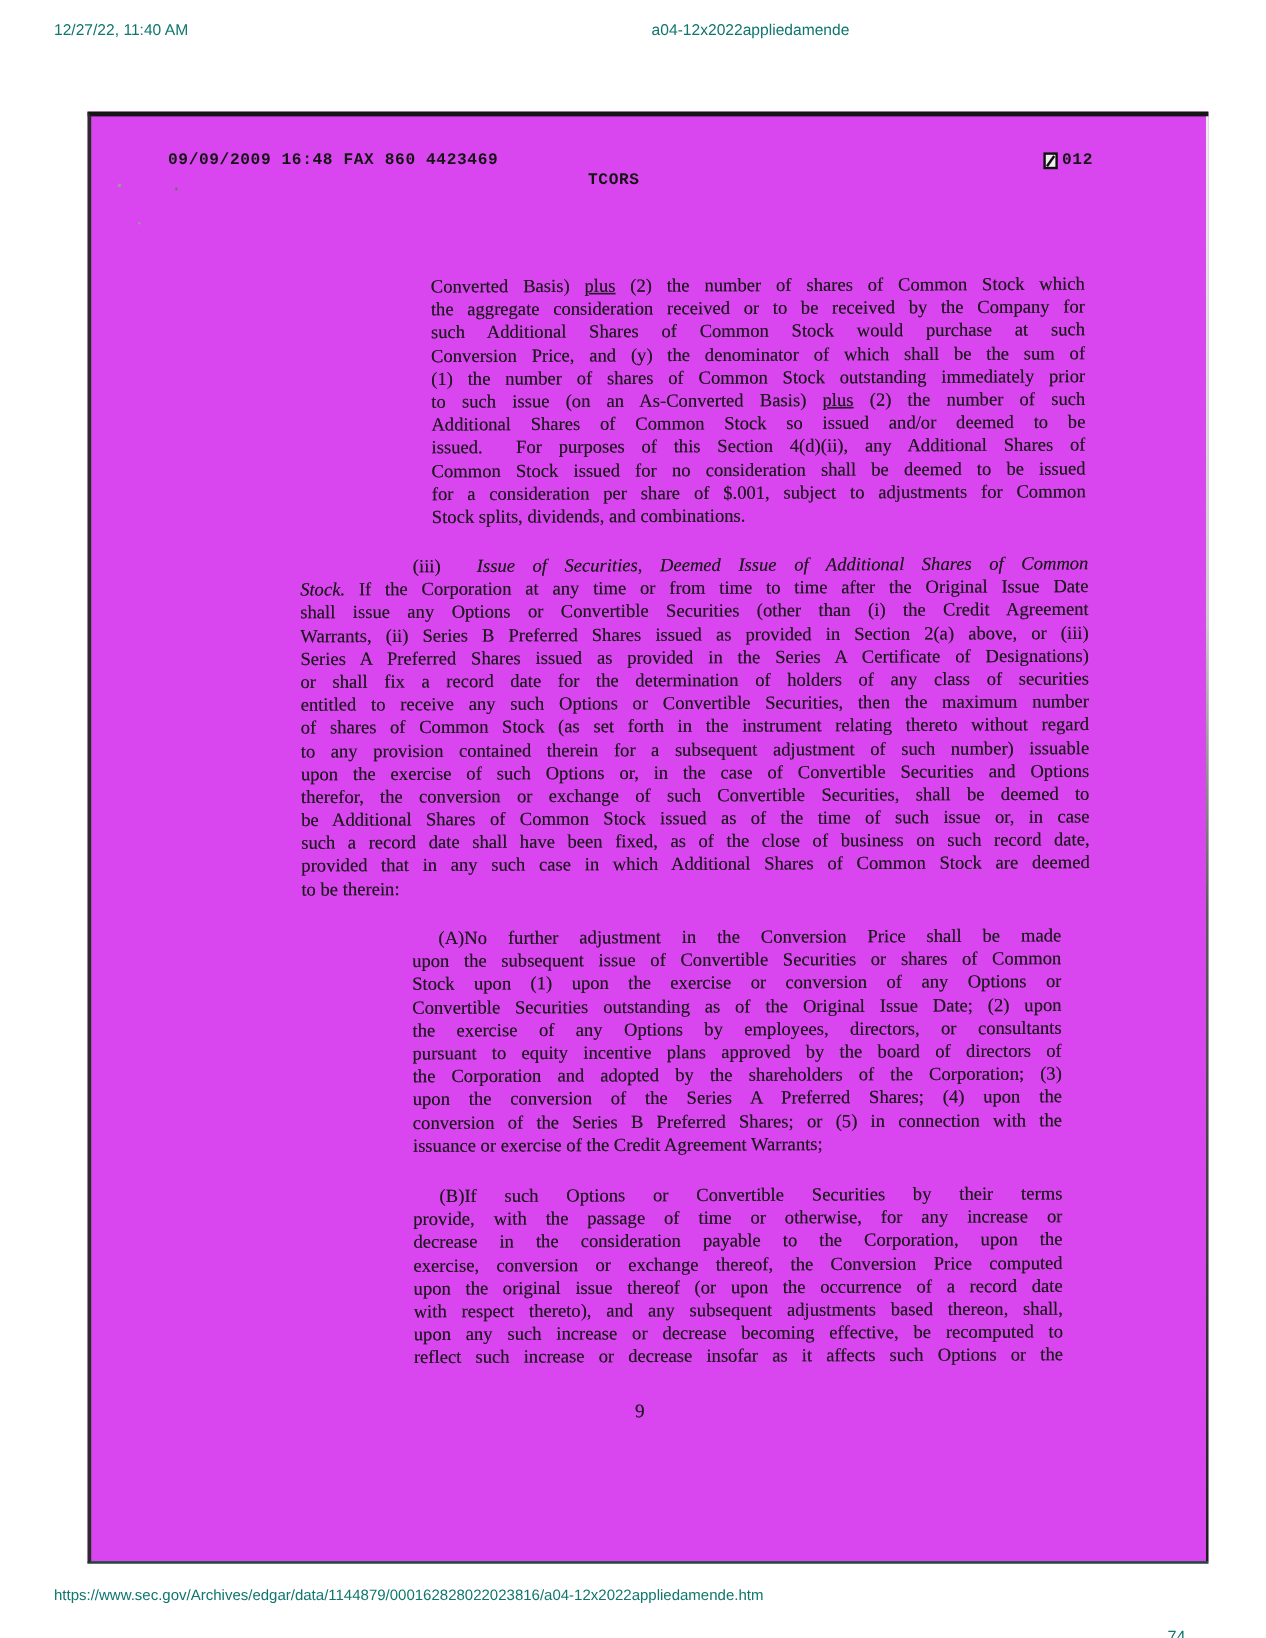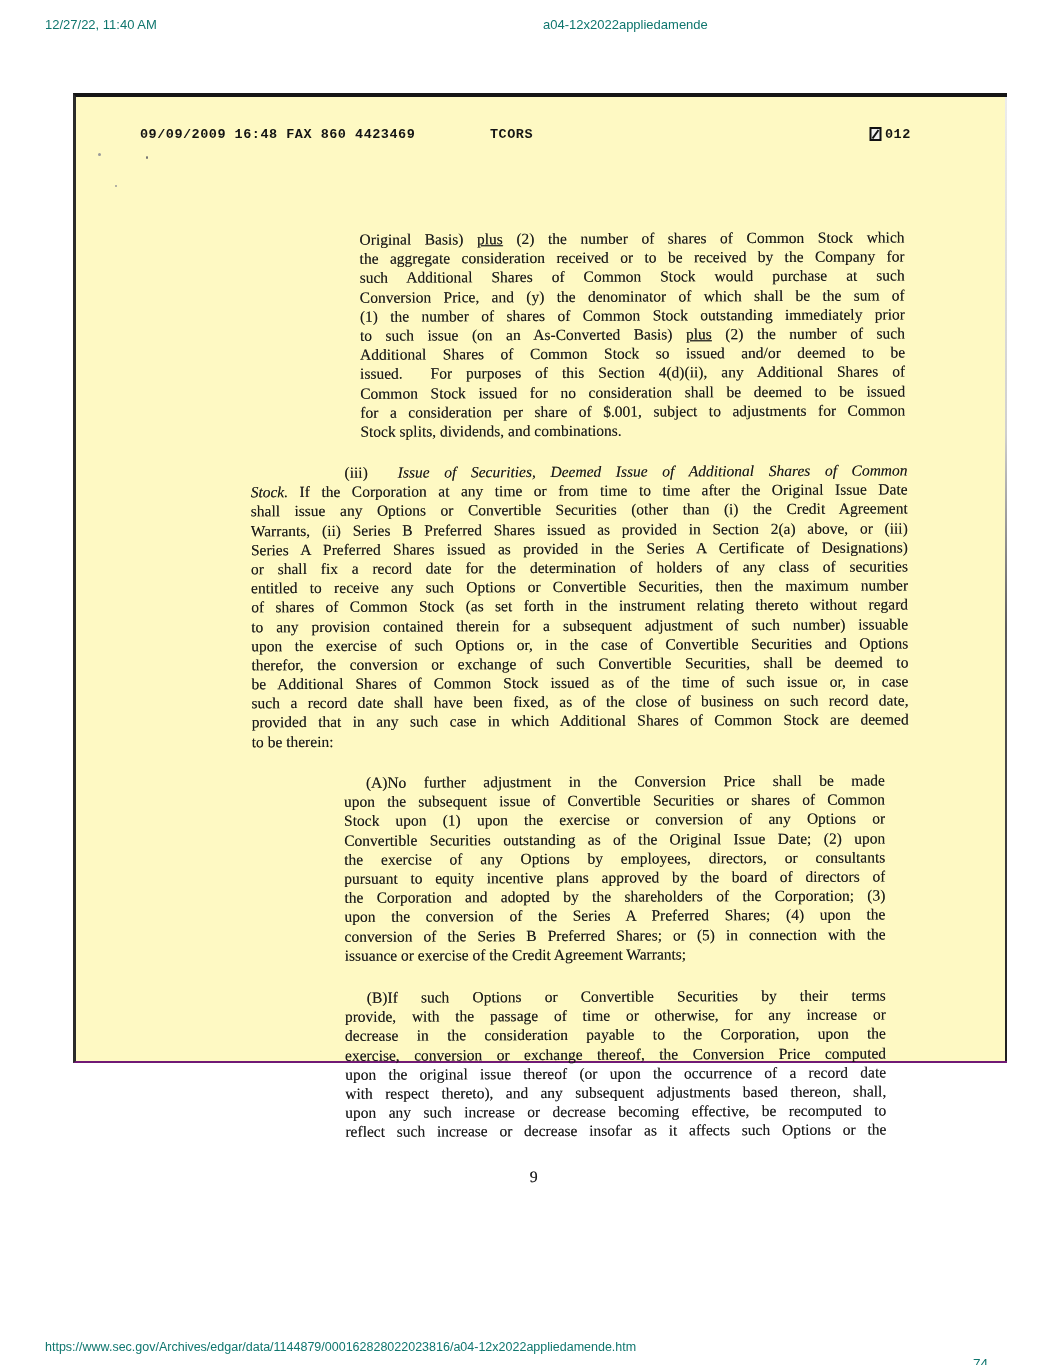--- a/index.html
+++ b/index.html
@@ -7,44 +7,44 @@
     width:1055px; height:1365px;
     background:#ffffff;
     position:relative;
     font-family:"Liberation Sans", sans-serif;
     overflow:hidden;
   }
   
   .chrome-text { position:absolute; font-size:13px; color:#0f766e; }
   #hdr-datetime { left:45px; top:17px; }
   #hdr-title { left:526px; top:17px;margin-left:17px; }
-  #ftr-url { left:45px; top:1322px; font-size:12.5px;margin-top:18px; }
+  #ftr-url { left:45px; top:1322px; font-size:12.5px; }
   #ftr-page { left:973px; top:1356px; font-size:13.5px; }
 
   
   .page {
-    position:absolute; left:73px; top:93px; width:934px; height:970px;
+    position:absolute; left:73px; top:93px; width:934px; height:1210px;
     box-sizing:border-box;
-    background:#fef9c3;
+    background:#d946ef;
     border-top:4px solid #151515;
     border-left:3px solid #2b2b2b;
-    border-bottom:2px solid #701a75;
+    border-bottom:2px solid #14532d;
   }
   .right-edge {
     position:absolute; right:0; top:0; bottom:0; width:2px;
     background:linear-gradient(to bottom,#ececec 0%,#cfcfcf 35%,#5a5a5a 55%,#1e1e1e 100%);
   }
   
   .fax {
     position:absolute; top:30px; left:0; right:0; height:20px;
     font-family:"Liberation Mono","DejaVu Sans Mono",monospace;
     font-weight:bold; font-size:13.5px; color:#141414; letter-spacing:0.5px;
   }
   #fax-ts { position:absolute; left:64px; top:0; }
-  #fax-sender { position:absolute; left:414px; top:0;text-align:center; }
+  #fax-sender { position:absolute; left:414px; top:16px;text-align:center; }
   #fax-page { position:absolute; left:793px; top:-1px; display:flex; align-items:flex-end; gap:3px; }
   .fax-icon svg { display:block; }
 
   .artifact { position:absolute; background:#9a9a9a; border-radius:50%; }
   .dot1 { left:22px; top:56px; width:3px; height:3px; }
   .dot2 { left:39px; top:88px; width:2px; height:2px; }
   .dot3 { left:70px; top:59px; width:2px; height:3px; background:#6f6f6f; }
 
   
   .scan-body {
@@ -96,21 +96,21 @@
       <span>012</span>
     </span>
   </div>
 
   <span class="artifact dot1"></span>
   <span class="artifact dot2"></span>
   <span class="artifact dot3"></span>
 
   <div class="scan-body">
     <div class="para short-last" id="para-p1">
-        <div class="tline"><span>Original Basis) </span><span class="u">plus</span><span> (2) the number of shares of Common Stock which</span></div>
+        <div class="tline"><span>Converted Basis) </span><span class="u">plus</span><span> (2) the number of shares of Common Stock which</span></div>
         <div class="tline"><span>the aggregate consideration received or to be received by the Company for</span></div>
         <div class="tline"><span>such Additional Shares of Common Stock would purchase at such</span></div>
         <div class="tline"><span>Conversion Price, and (y) the denominator of which shall be the sum of</span></div>
         <div class="tline"><span>(1) the number of shares of Common Stock outstanding immediately prior</span></div>
         <div class="tline"><span>to such issue (on an As-Converted Basis) </span><span class="u">plus</span><span> (2) the number of such</span></div>
         <div class="tline"><span>Additional Shares of Common Stock so issued and/or deemed to be</span></div>
         <div class="tline"><span>issued.&nbsp; For purposes of this Section 4(d)(ii), any Additional Shares of</span></div>
         <div class="tline"><span>Common Stock issued for no consideration shall be deemed to be issued</span></div>
         <div class="tline"><span>for a consideration per share of $.001, subject to adjustments for Common</span></div>
         <div class="tline"><span>Stock splits, dividends, and combinations.</span></div>

